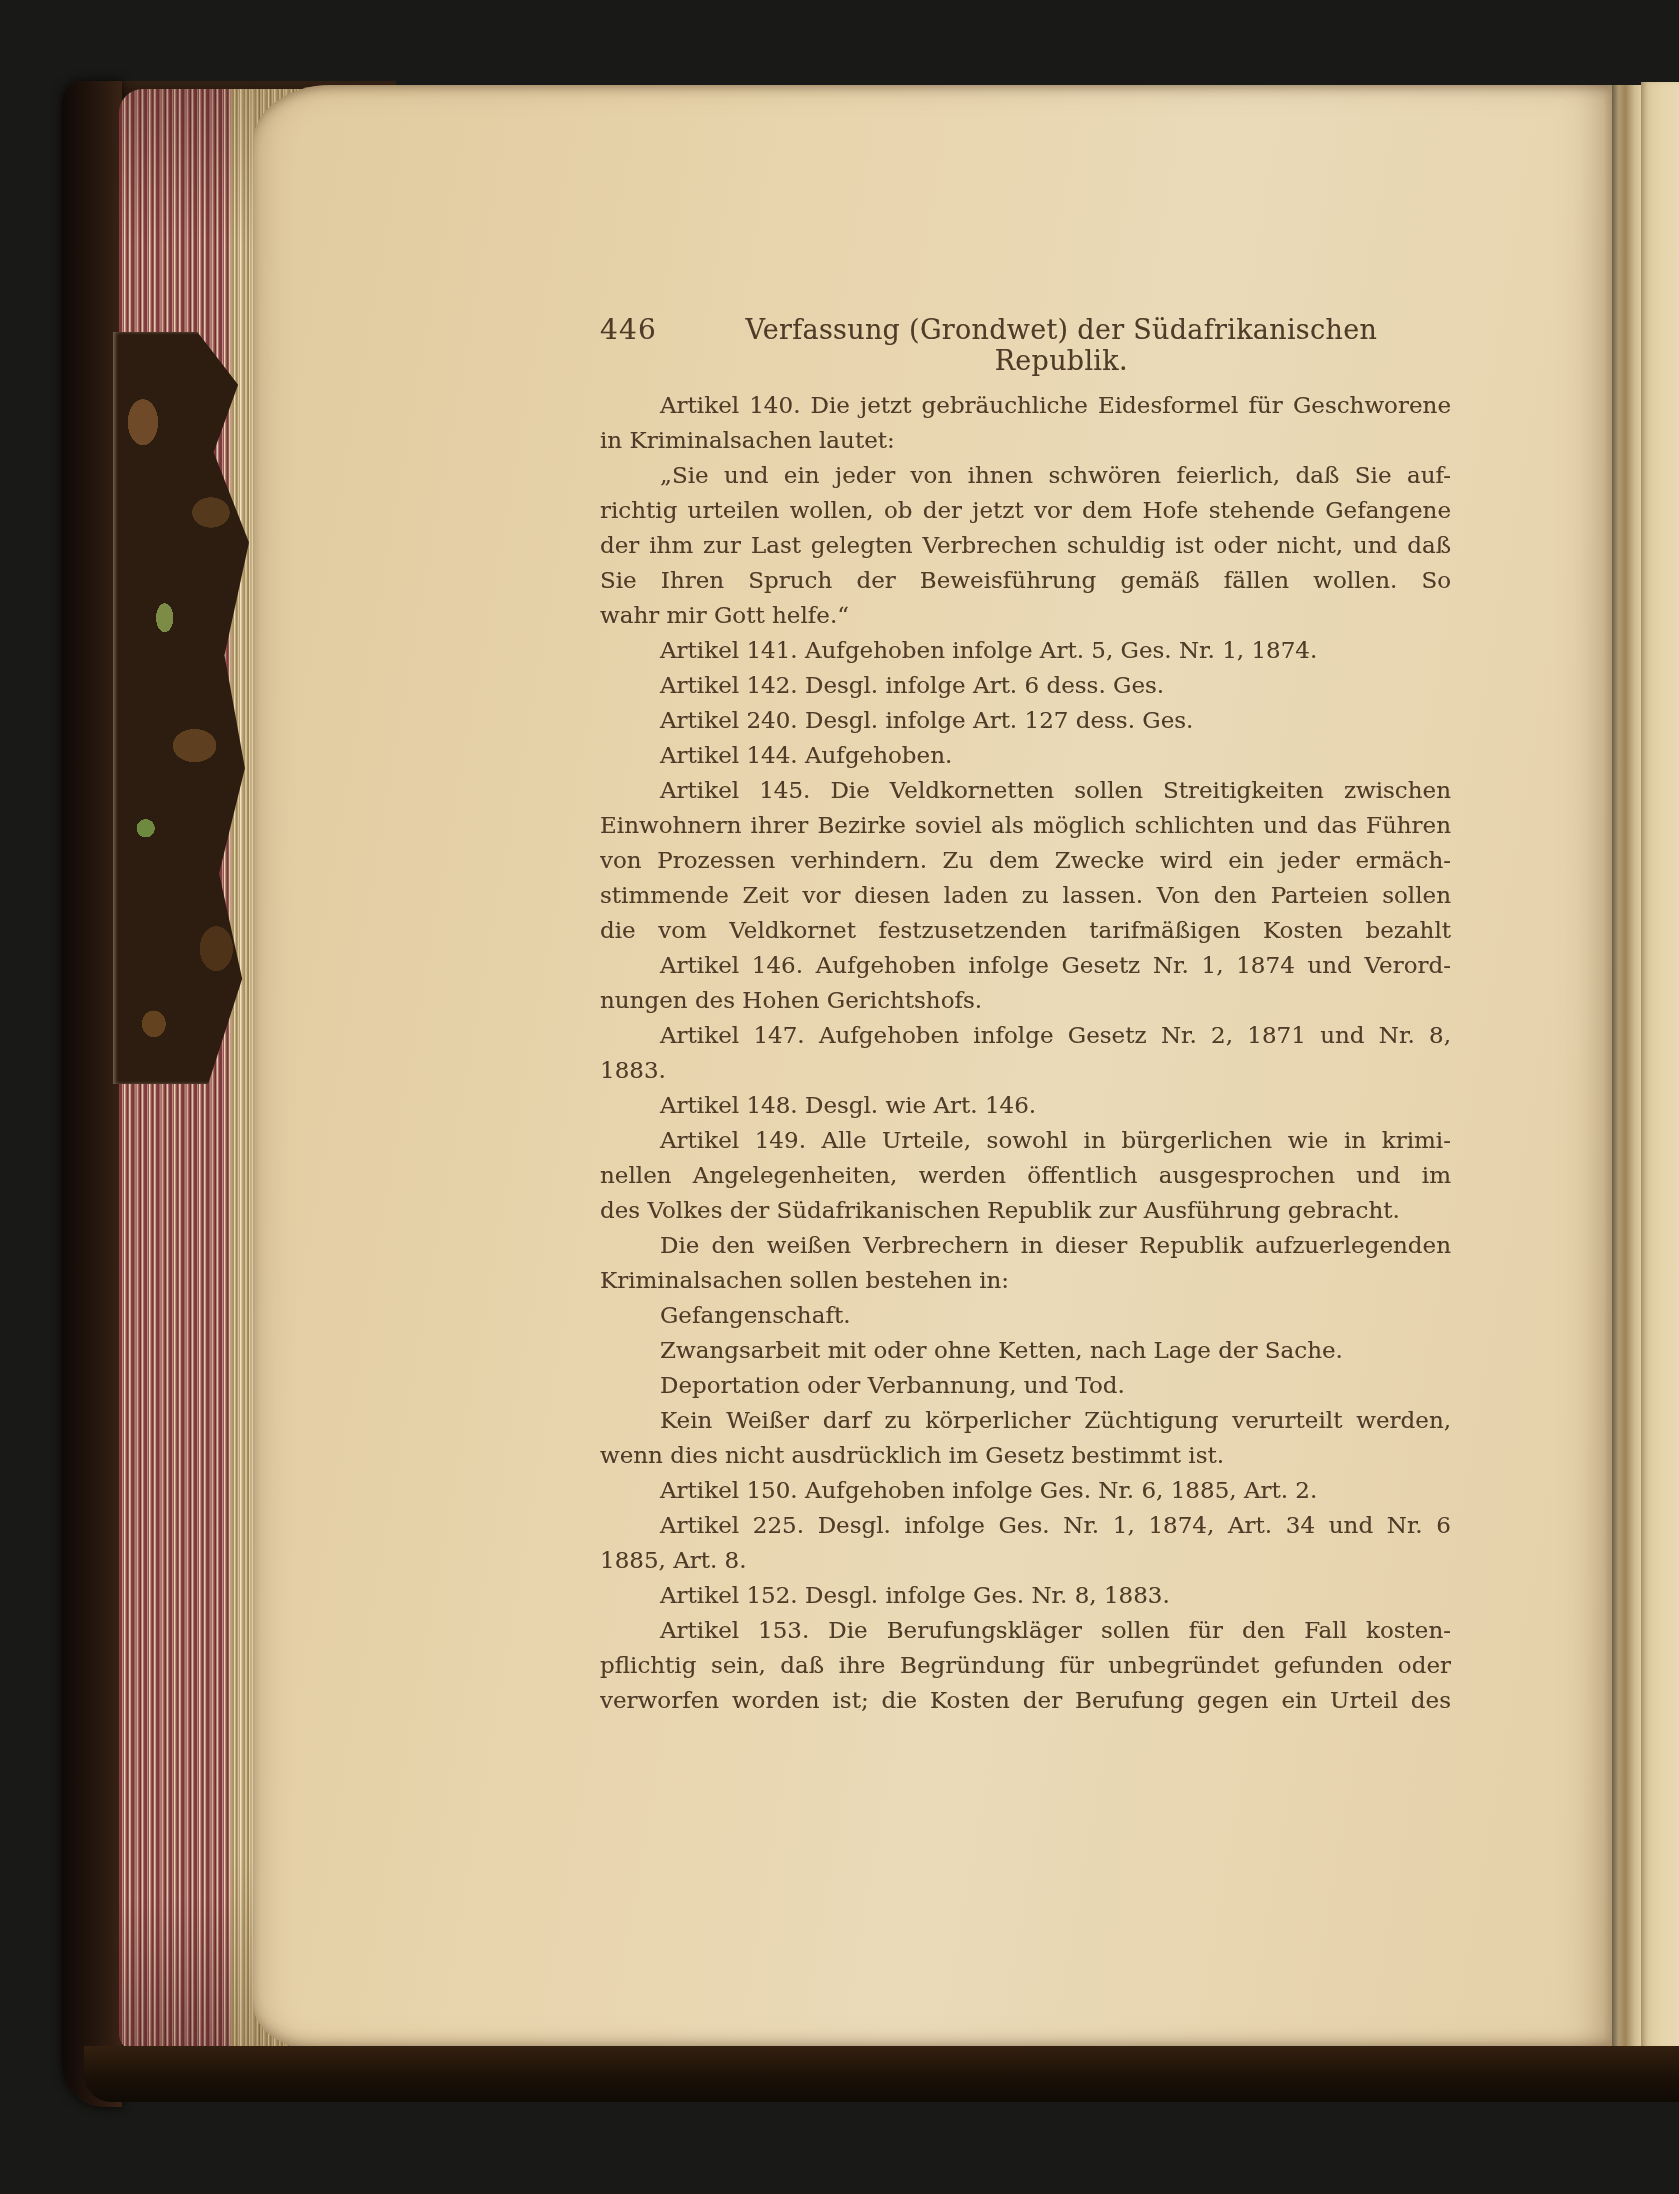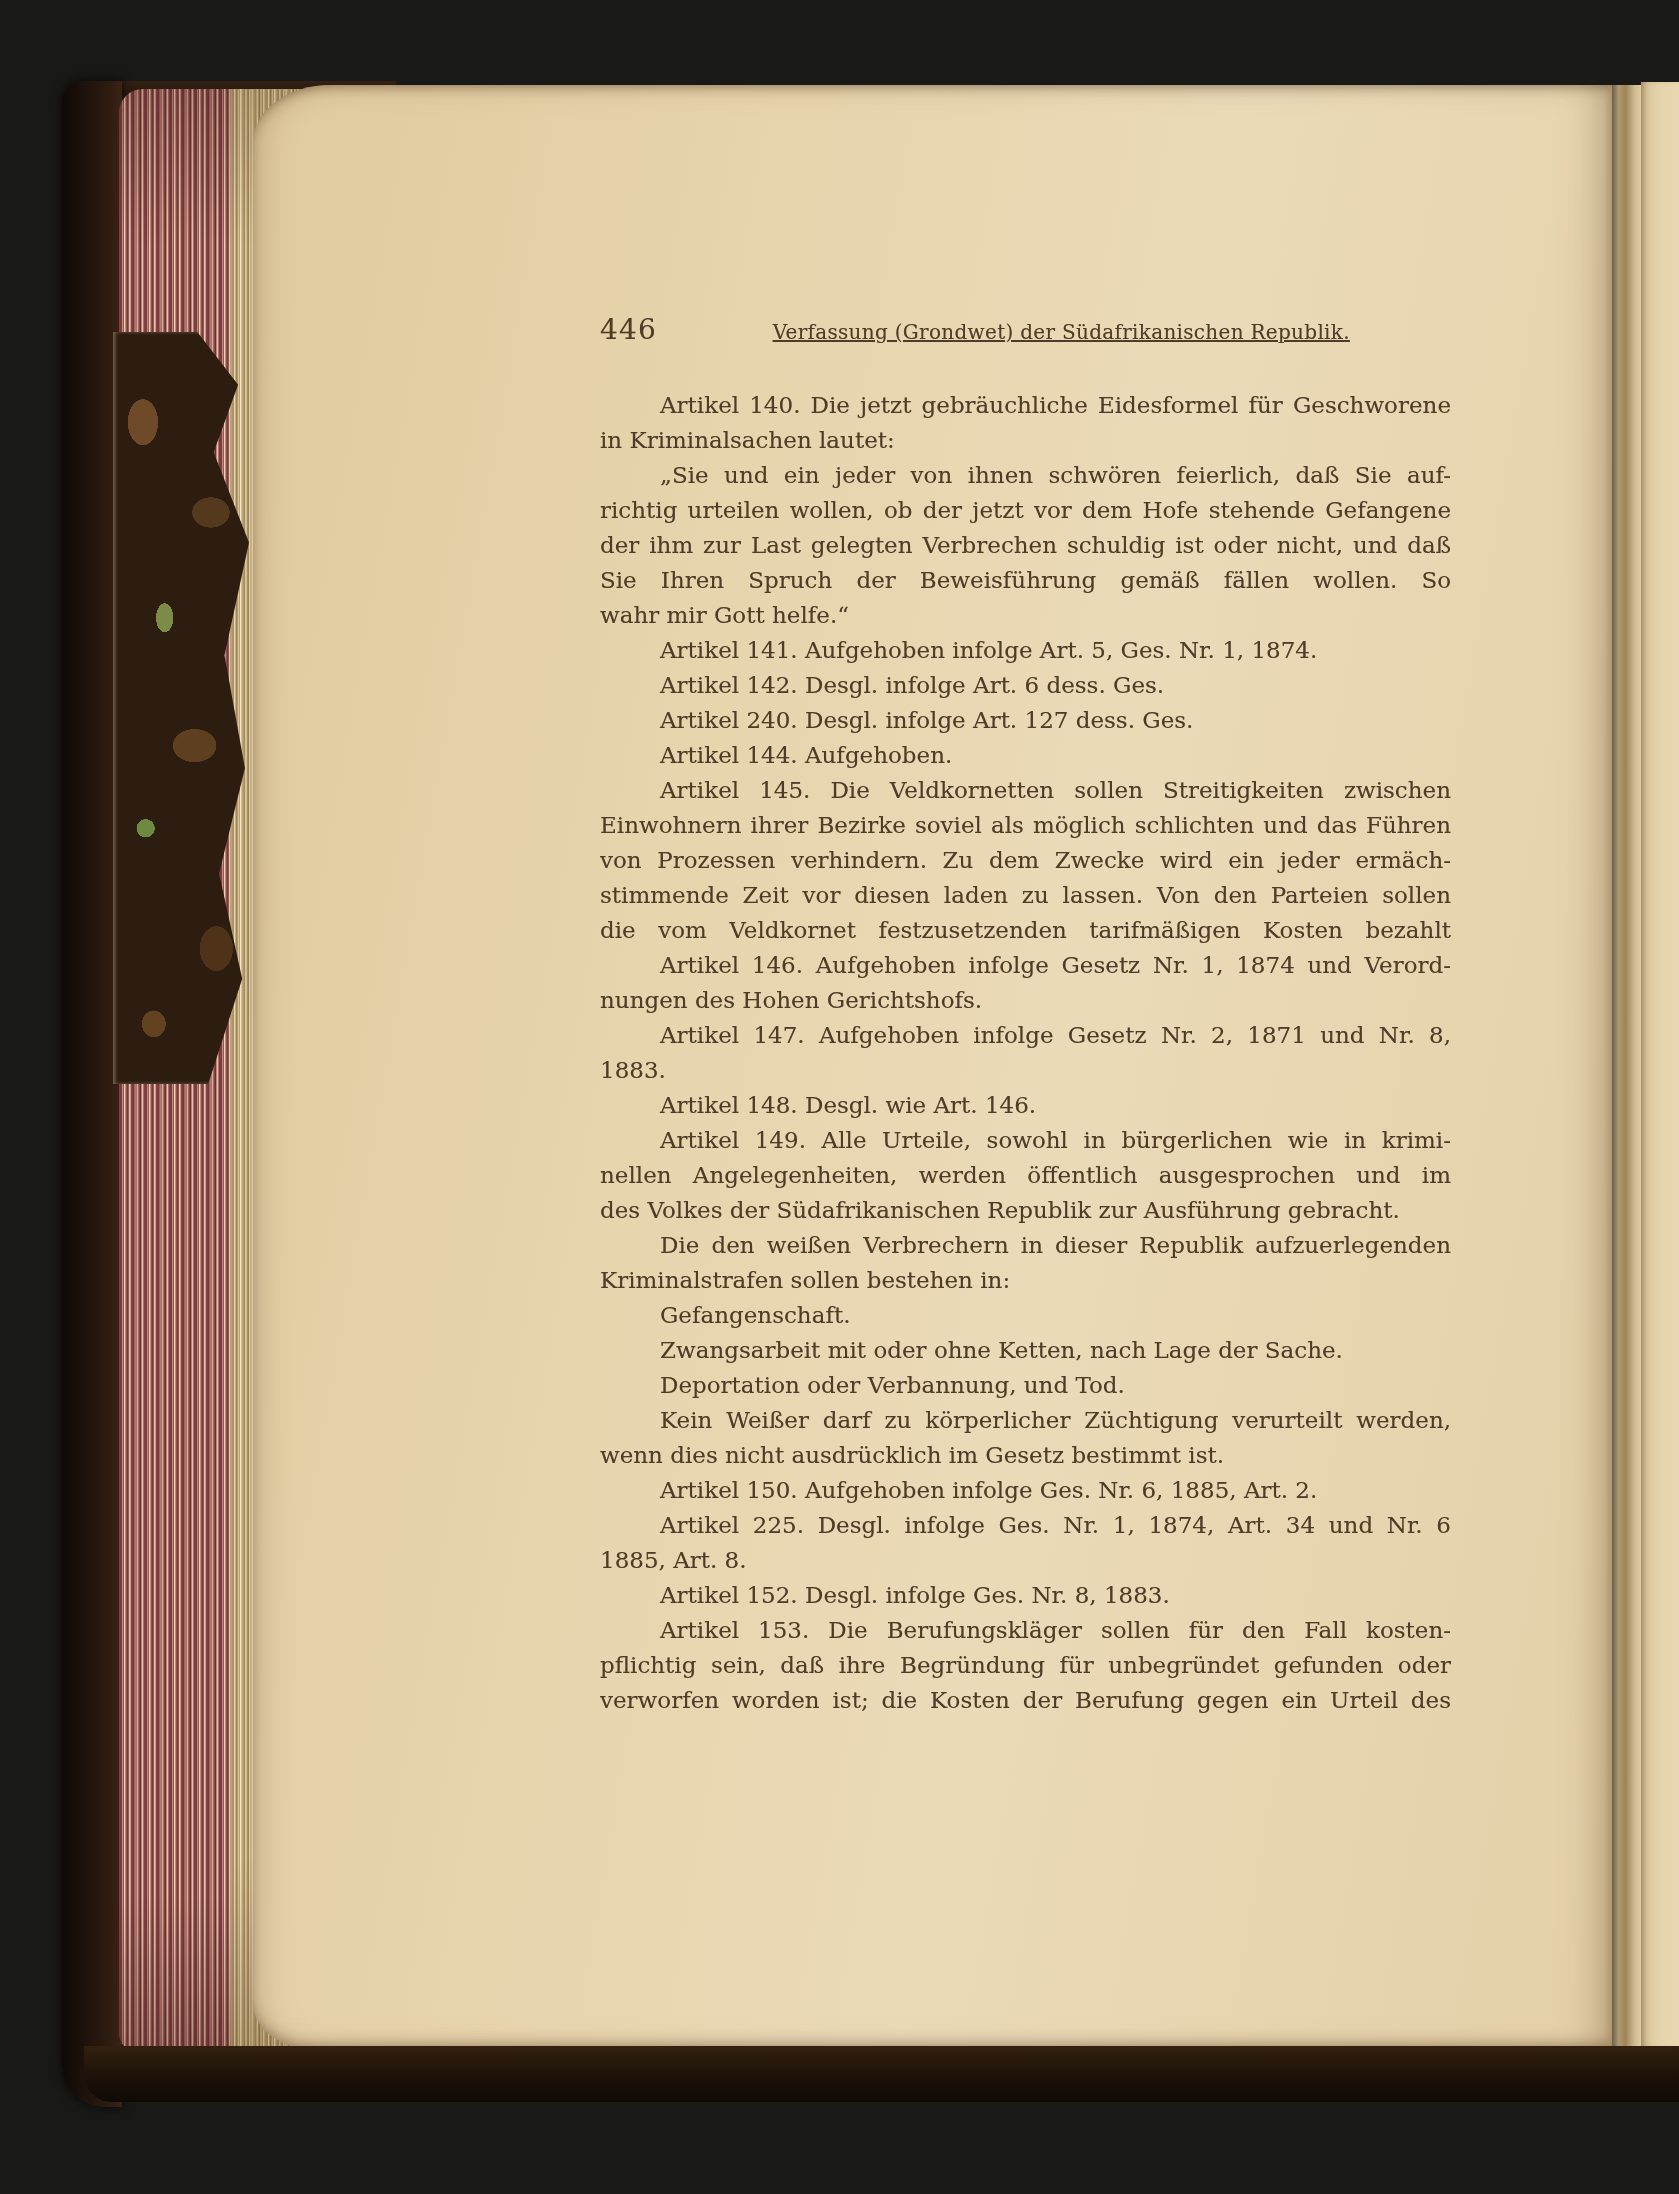--- a/index.html
+++ b/index.html
@@ -89,21 +89,21 @@
   }
 
   
   .text-block{
     left:600px;top:313px;width:851px;z-index:8;
     color:var(--ink,#4f3b28);
     text-shadow:0 0 0.6px rgba(79,59,40,.35);
   }
   .page-header{display:flex;align-items:baseline;height:43px;}
   .page-number{font-size:28px;width:93px;letter-spacing:1.2px;}
-  .running-title{flex:1;text-align:center;font-size:20px;padding-right:21.5px;letter-spacing:0.3px;text-decoration:underline;}
+  .running-title{flex:1;text-align:center;font-size:27px;padding-right:21.5px;letter-spacing:0.3px;}
   .paragraphs{margin-top:32px;font-size:23px;}
   .para{margin:0;}
   .line{
     height:35px;line-height:35px;overflow:hidden;
     text-align:justify;text-align-last:justify;
   }
   .line.final{text-align-last:left;}
   .line.indent{text-indent:60px;}
 </style>
 </head>
@@ -168,21 +168,21 @@
       <div class="para">
         <div class="line indent final">Artikel 148. Desgl. wie Art. 146.</div>
       </div>
       <div class="para">
         <div class="line indent">Artikel 149. Alle Urteile, sowohl in bürgerlichen wie in krimi-</div>
         <div class="line">nellen Angelegenheiten, werden öffentlich ausgesprochen und im Namen</div>
         <div class="line final">des Volkes der Südafrikanischen Republik zur Ausführung gebracht.</div>
       </div>
       <div class="para">
         <div class="line indent">Die den weißen Verbrechern in dieser Republik aufzuerlegenden</div>
-        <div class="line final">Kriminalstrafen sollen bestehen in:</div>
+        <div class="line final">Kriminalsachen sollen bestehen in:</div>
       </div>
       <div class="para">
         <div class="line indent final">Gefangenschaft.</div>
       </div>
       <div class="para">
         <div class="line indent final">Zwangsarbeit mit oder ohne Ketten, nach Lage der Sache.</div>
       </div>
       <div class="para">
         <div class="line indent final">Deportation oder Verbannung, und Tod.</div>
       </div>

